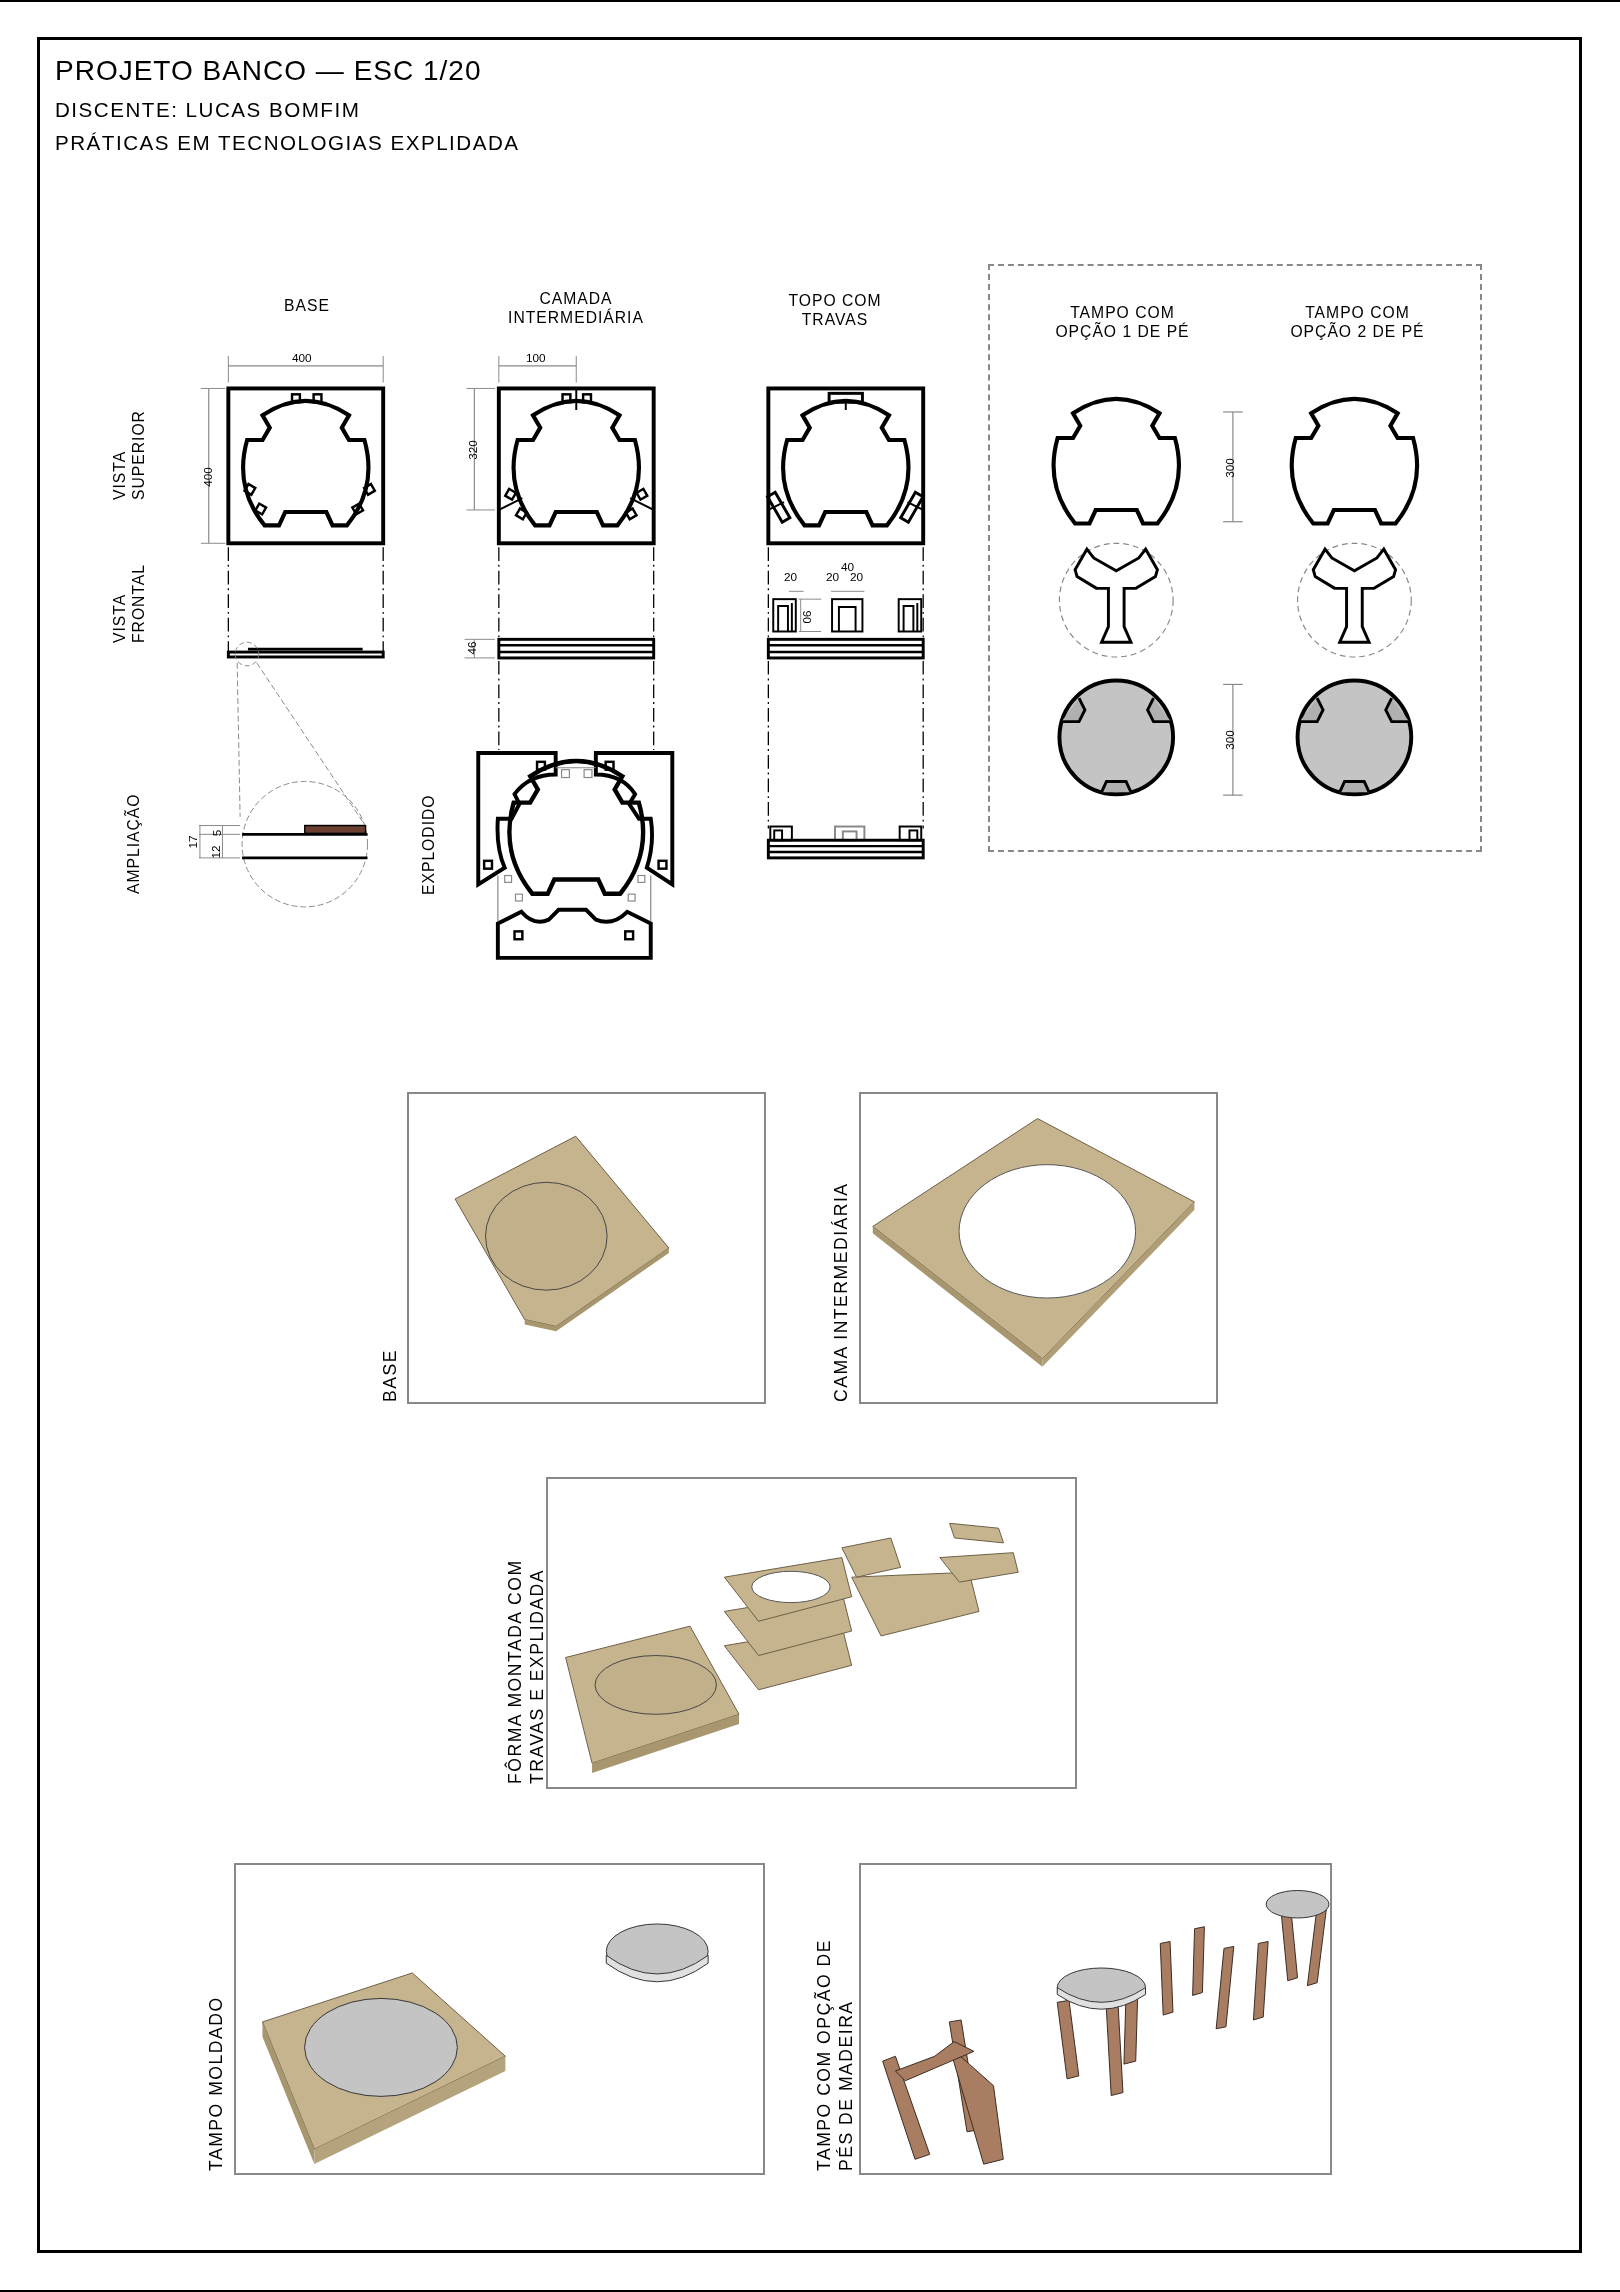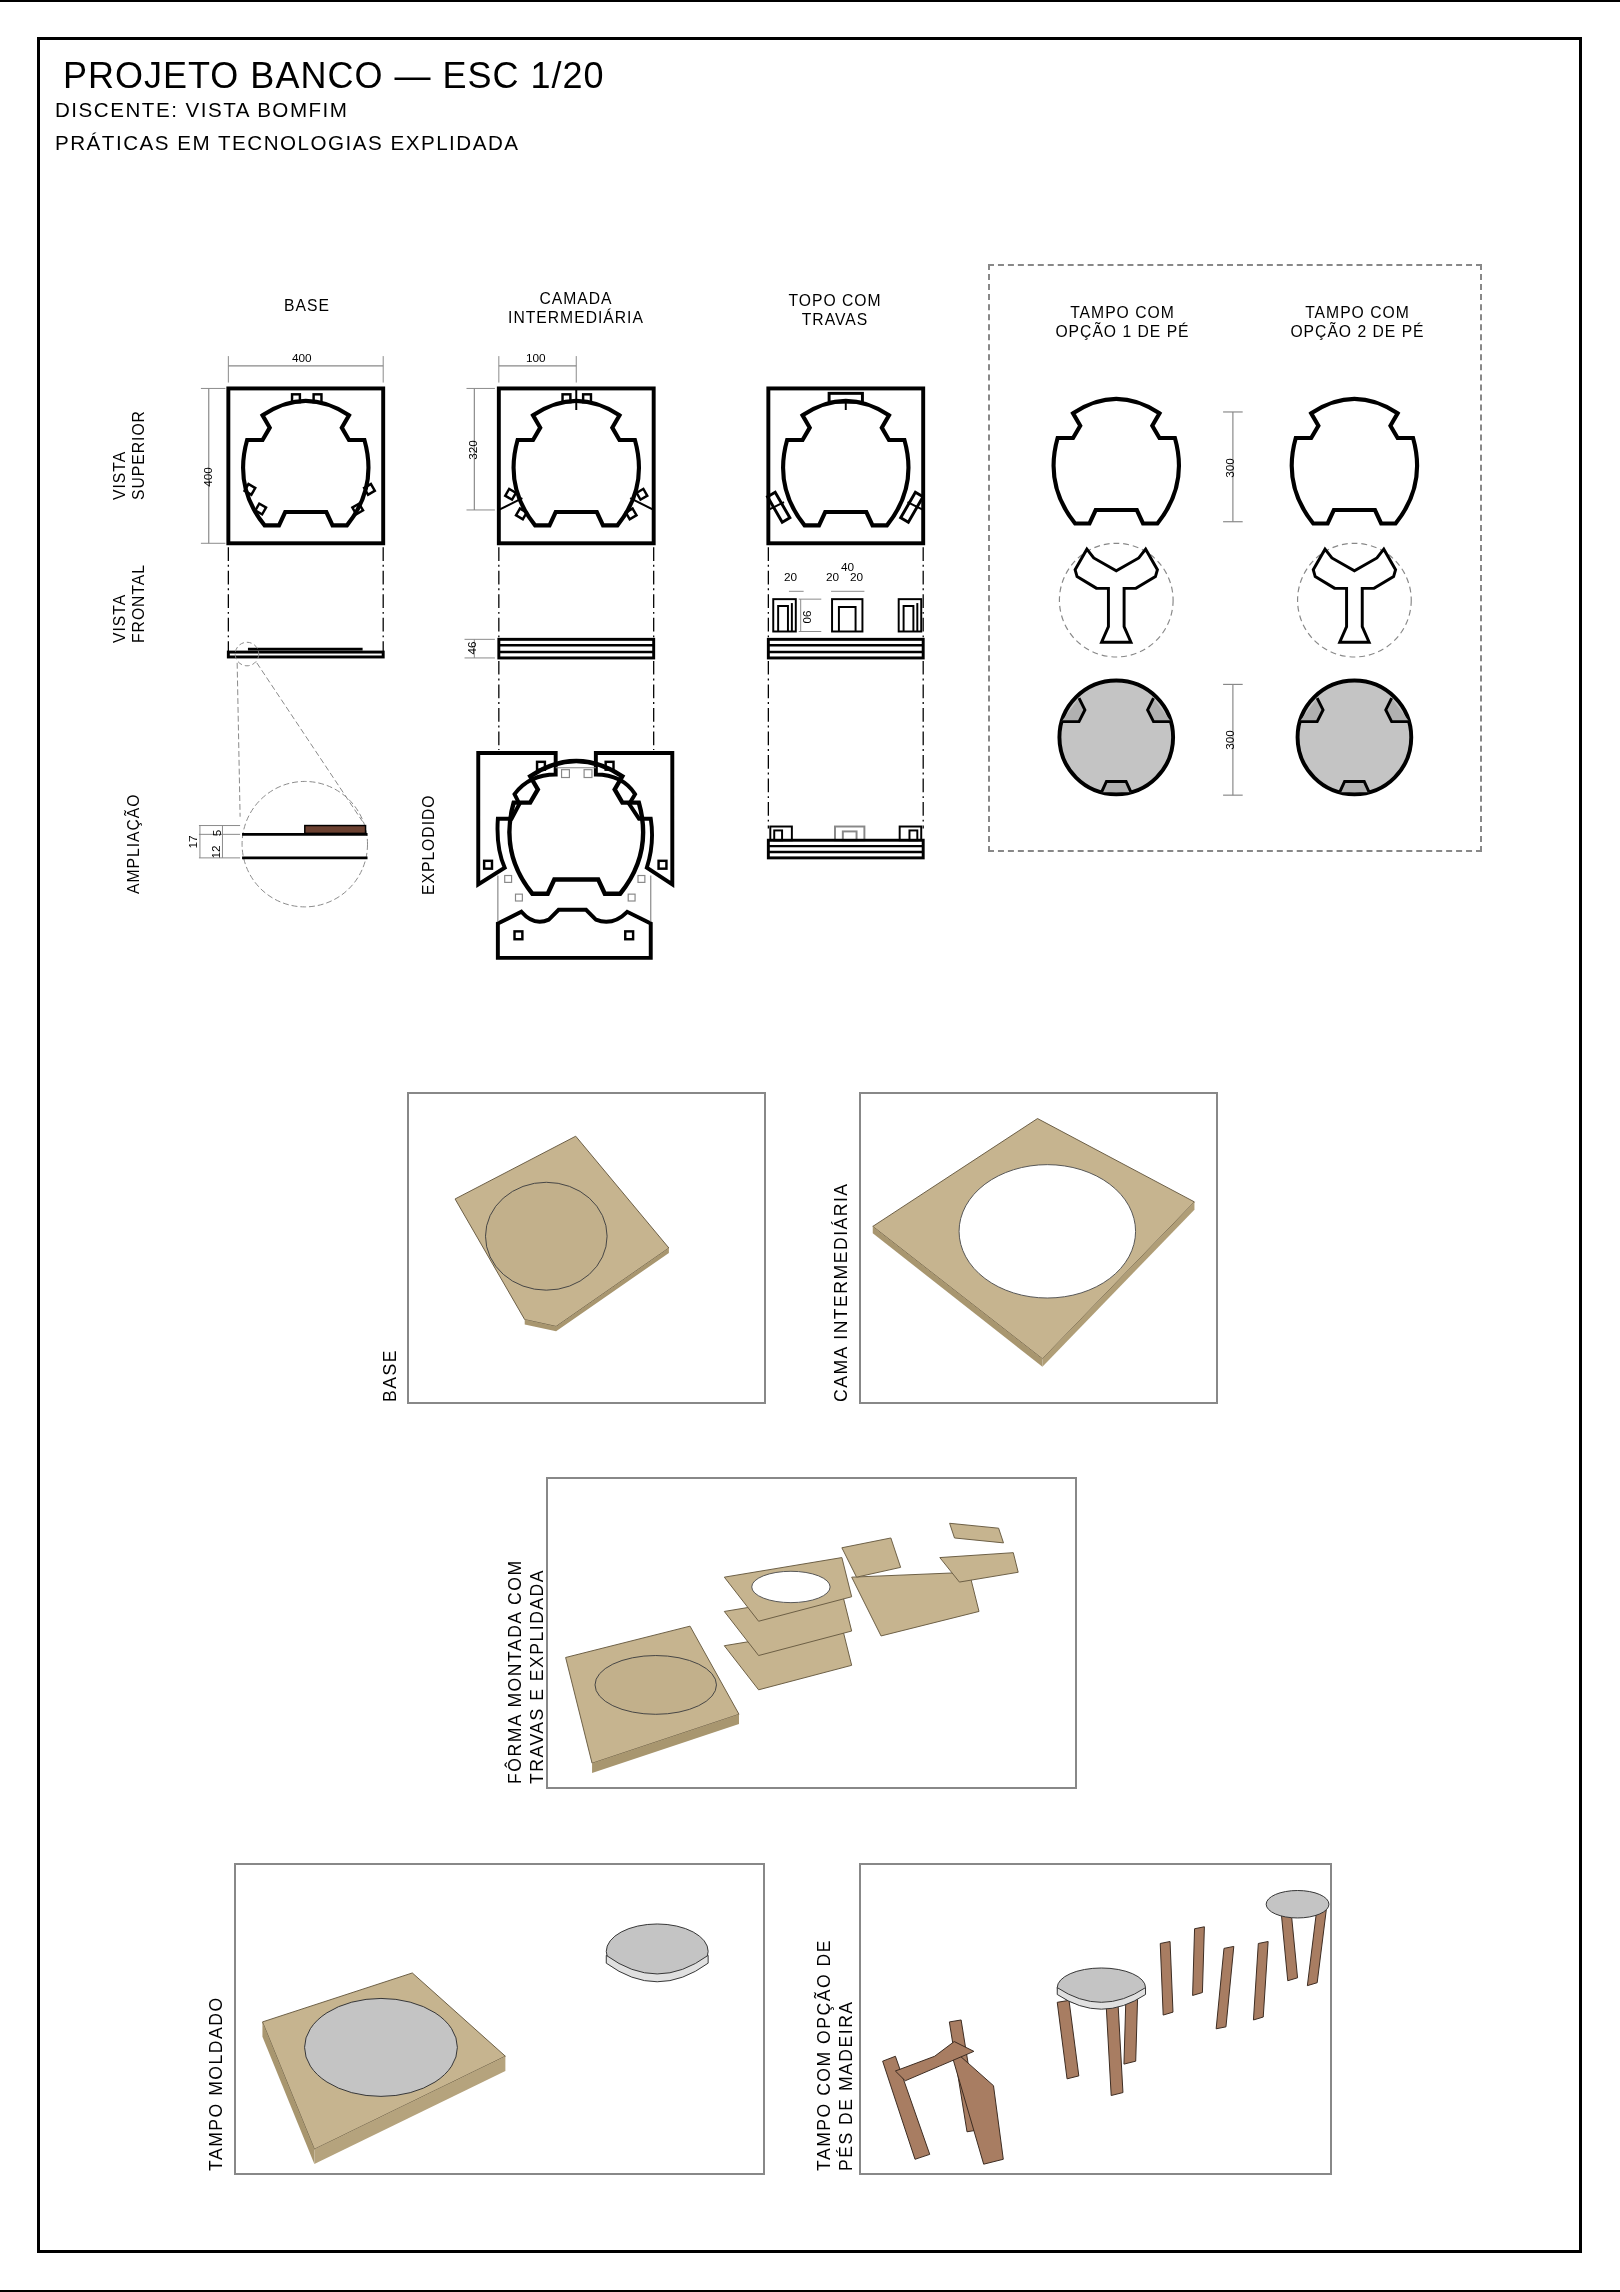--- a/index.html
+++ b/index.html
@@ -1,38 +1,38 @@
 <!DOCTYPE html>
 <html><head>
 <meta charset="utf-8">
 <style>
   html,body{margin:0;padding:0;background:#fff;}
   body{width:1620px;height:2293px;position:relative;overflow:hidden;font-family:"Liberation Sans","DejaVu Sans",sans-serif;color:#000;}
   .topline{position:absolute;left:0;top:0;width:1620px;height:2px;background:#000;}
   .botline{position:absolute;left:0;top:2290px;width:1620px;height:2px;background:#000;}
   .frame{position:absolute;left:37px;top:37px;width:1539px;height:2210px;border:3.9px solid #000;}
-  .title{position:absolute;left:55px;top:55px;font-size:36px;letter-spacing:1px;font-weight:normal;margin-left:8px;}
+  .title{position:absolute;left:55px;top:55px;font-size:28px;letter-spacing:1px;font-weight:normal;}
   .sub{position:absolute;left:55px;font-size:20.6px;letter-spacing:1.5px;}
   .lbl{position:absolute;font-size:15.7px;text-align:center;letter-spacing:1px;line-height:18.6px;white-space:pre-line;}
   .vlbl{position:absolute;font-size:15.7px;letter-spacing:1px;line-height:18.6px;transform:rotate(-90deg);transform-origin:left top;white-space:pre-line;}
   .vlbl2{position:absolute;font-size:17.6px;letter-spacing:1.5px;line-height:21.6px;transform:rotate(-90deg);transform-origin:left top;white-space:pre-line;}
   svg.draw{position:absolute;left:0;top:0;}
   .panel{position:absolute;border:2px solid #888;background:#fff;overflow:hidden;}
   .dashbox{position:absolute;border:2px dashed #888;}
   .dim{position:absolute;font-size:11.8px;}
 </style>
 </head>
 <body>
 
 <div class="topline"></div>
 <div class="botline"></div>
 <div class="frame"></div>
 
 <div class="title">PROJETO BANCO — ESC 1/20</div>
-<div class="sub" style="top:98px">DISCENTE: VISTA BOMFIM</div>
+<div class="sub" style="top:98px">DISCENTE: LUCAS BOMFIM</div>
 <div class="sub" style="top:131px">PRÁTICAS EM TECNOLOGIAS EXPLIDADA</div>
 
 <div class="lbl" style="left:258px;top:297px;width:98px">BASE</div>
 <div class="lbl" style="left:495px;top:290px;width:162px">CAMADA
 INTERMEDIÁRIA</div>
 <div class="lbl" style="left:764px;top:292px;width:142px">TOPO COM
 TRAVAS</div>
 <div class="lbl" style="left:1039px;top:304px;width:167px">TAMPO COM
 OPÇÃO 1 DE PÉ</div>
 <div class="lbl" style="left:1274px;top:304px;width:167px">TAMPO COM

